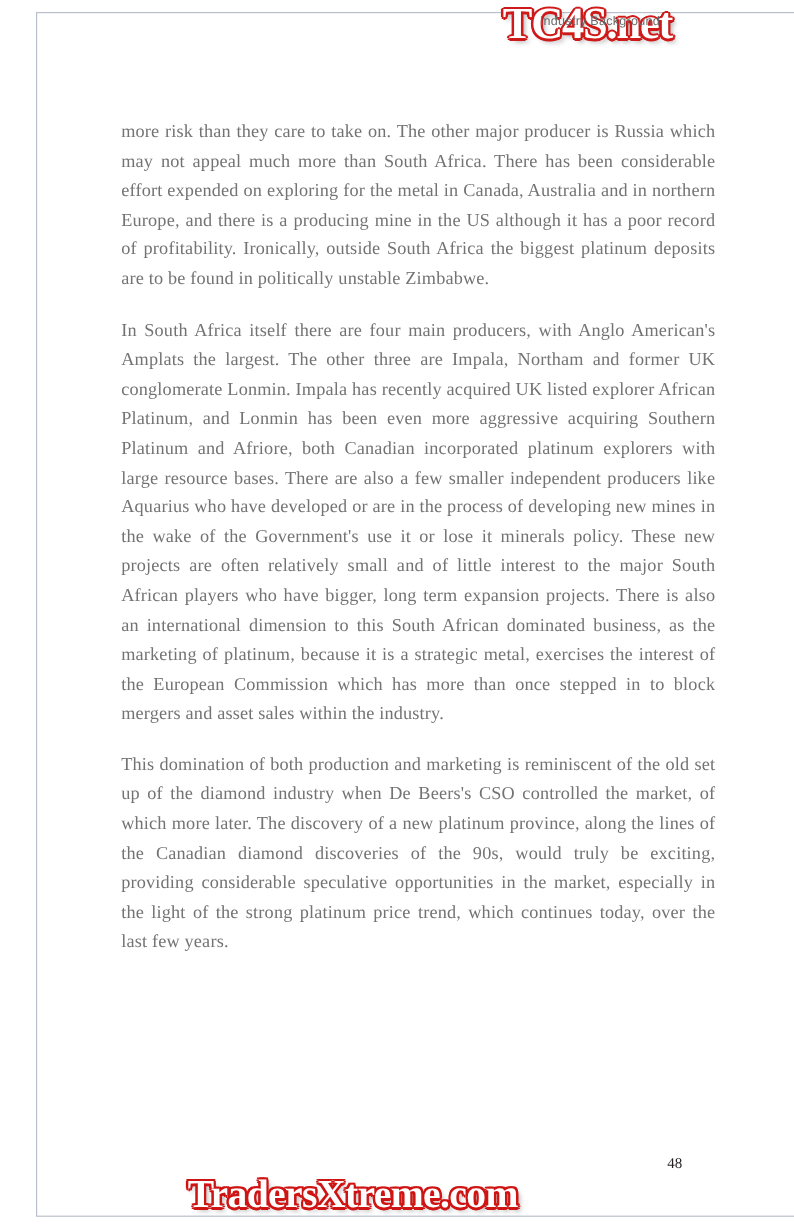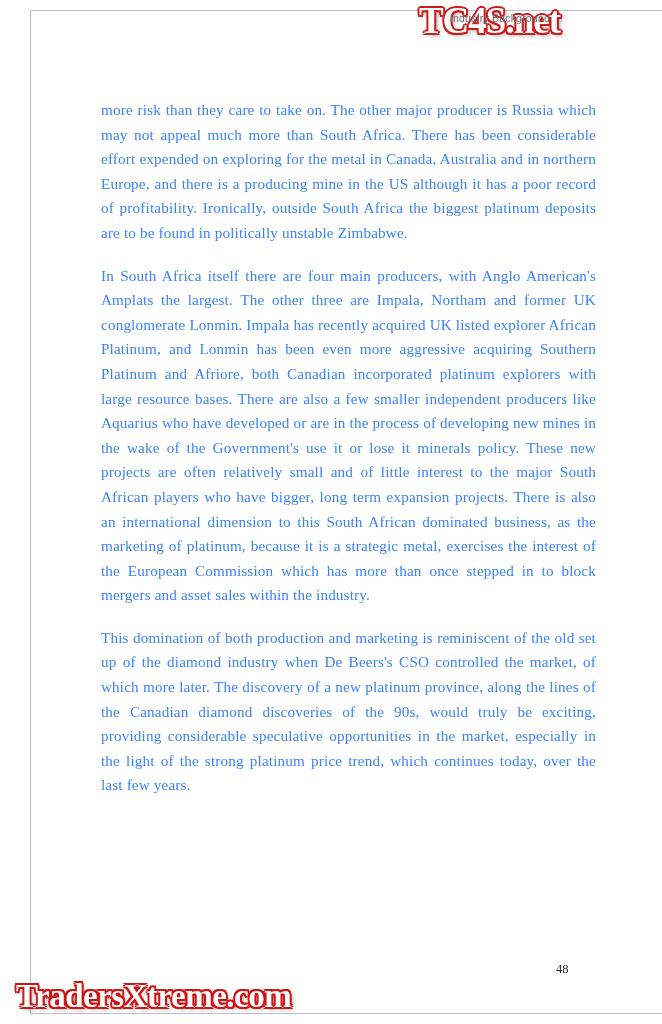--- a/index.html
+++ b/index.html
@@ -71,21 +71,21 @@
   #content {
     position: absolute;
     left: 85px;
     top: 98px;
     width: 495px;
   }
   .para {
     font-family: "Liberation Serif", serif;
     font-size: 15.2px;
     line-height: 24.6px;
-    color: #3b82f6;
+    color: #737373;
     text-align: justify;
     margin: 0 0 18px 0;
     letter-spacing: 0.15px;
   }
   .para:last-child { margin-bottom: 13px; }
 
   
   #wm-dlsub {
     position: absolute;
     left: 190px;
@@ -113,21 +113,21 @@
     font-size: 12.5px;
     color: #231f20;
   }
 
   
   #wm-traders {
     position: absolute;
     left: 0;
     right: 0;
     bottom: 10px;
-    text-align: left;
+    text-align: center;
     font-family: "Liberation Serif", serif;
     font-weight: bold;
     font-size: 33px;
     line-height: 1.05;
     color: #ffffff;
     letter-spacing: -0.5px;
     text-shadow:
        2px 0 0 #cf1414, -2px 0 0 #cf1414, 0 2px 0 #cf1414, 0 -2px 0 #cf1414,
        1.6px 1.6px 0 #cf1414, -1.6px 1.6px 0 #cf1414, 1.6px -1.6px 0 #cf1414, -1.6px -1.6px 0 #cf1414,
        3px 3px 4px rgba(0,0,0,0.30);

